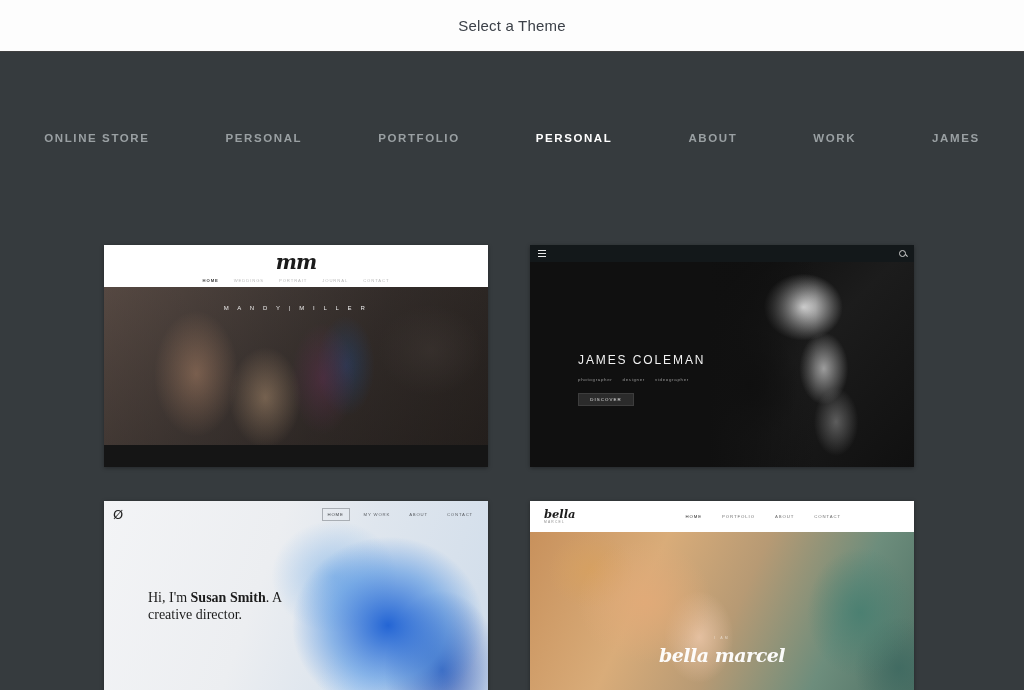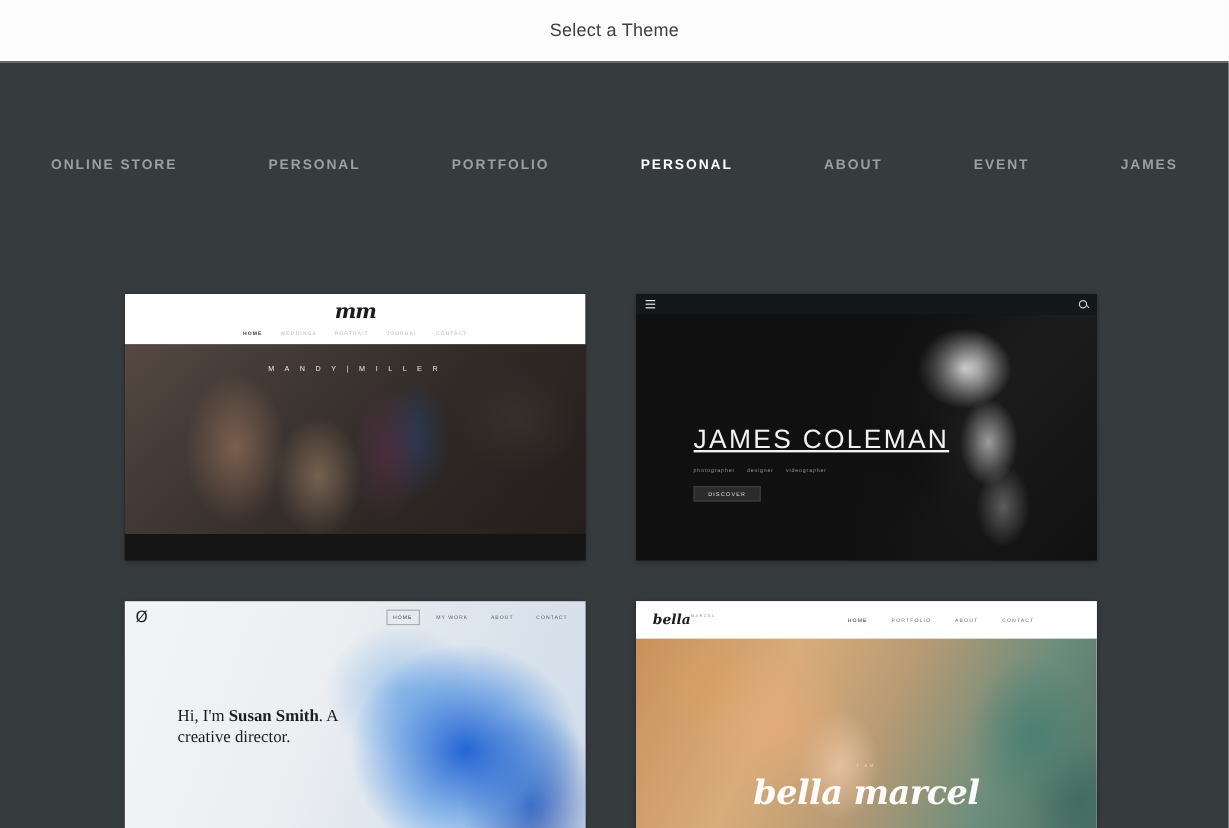--- a/index.html
+++ b/index.html
@@ -56,21 +56,21 @@
   }
 
   
   .c1-head {
     height: 42px; background: #ffffff;
     display: flex; flex-direction: column; align-items: center;
     justify-content: flex-start; padding-top: 7px;
   }
   .c1-logo {
     font-family: "DejaVu Serif", serif; font-style: italic;
-    font-size: 17px; color: #1b1b1b; font-weight: 700;
+    font-size: 20px; color: #1b1b1b; font-weight: 700;
     line-height: 1; letter-spacing: -1px;
   }
   .c1-nav {
     display: flex; gap: 15px; margin-top: 6px;
   }
   .c1-nav span {
     font-size: 4.2px; letter-spacing: .9px; color: #b9b9b9;
   }
   .c1-nav span.on { color: #3a3a3a; font-weight: 700; }
   .c1-hero {
@@ -130,22 +130,22 @@
       linear-gradient(135deg,#0c0c0c 0%,#1c1c1c 45%,#101010 100%);
   }
   .c2-photo::after {
     content:""; position:absolute; inset:0;
     background: linear-gradient(90deg, rgba(16,16,16,1) 0%, rgba(16,16,16,.72) 22%, rgba(16,16,16,0) 52%);
   }
   .c2-body {
     position: absolute; left: 48px; top: 108px; z-index: 5;
   }
   .c2-title {
-    font-size: 22px; letter-spacing: 1.9px; font-weight: 400;
-    color: #f2f2f2; white-space: nowrap; text-decoration: underline;
+    font-size: 12px; letter-spacing: 1.9px; font-weight: 400;
+    color: #f2f2f2; white-space: nowrap;
   }
   .c2-sub {
     margin-top: 10px; font-size: 4.4px; letter-spacing: .7px;
     color: #9a9a9a; display: flex; gap: 10px;
   }
   .c2-btn {
     margin-top: 11px; width: 56px; height: 13px;
     background: #2b2b2b; border: .5px solid #3d3d3d;
     display: flex; align-items: center; justify-content: center;
     font-size: 4.4px; letter-spacing: 1.1px; color: #e2e2e2;
@@ -183,21 +183,21 @@
   }
   .c3-copy b { font-weight: 700; }
 
   
   .c4 { background: #ffffff; }
   .c4-bar {
     height: 31px; background: #ffffff;
     display: flex; align-items: center; justify-content: flex-start;
     padding: 0 14px; position: relative; z-index: 4;
   }
-  .c4-logo { display: flex; flex-direction: row; line-height: 1; }
+  .c4-logo { display: flex; flex-direction: column; line-height: 1; }
   .c4-logo .scr {
     font-family: "DejaVu Serif", serif; font-style: italic;
     font-size: 11.5px; color: #1c1c1c; font-weight: 700;
   }
   .c4-logo .sub {
     font-size: 3.3px; letter-spacing: 1.2px; color: #8d8d8d; margin-top: 1px;
   }
   .c4-nav { display: flex; gap: 20px; margin-left: 110px; }
   .c4-nav span { font-size: 4.3px; letter-spacing: .9px; color: #6f6f6f; }
   .c4-nav span.on { color: #2a2a2a; }
@@ -213,21 +213,21 @@
   }
   .c4-iam {
     position: absolute; left: 0; right: 0; top: 104px; z-index: 3;
     text-align: center; font-size: 3.6px; letter-spacing: 2.2px;
     color: rgba(255,255,255,.55);
   }
   .c4-script {
     position: absolute; left: 0; right: 0; top: 112px; z-index: 3;
     text-align: center;
     font-family: "DejaVu Serif", serif; font-style: italic; font-weight: 700;
-    font-size: 28px; color: rgba(255,255,255,.96);
+    font-size: 19px; color: rgba(255,255,255,.96);
     letter-spacing: -.5px;
   }
   .c4-tag {
     position: absolute; left: 0; right: 0; top: 162px; z-index: 3;
     text-align: center; font-size: 3.5px; letter-spacing: 1.4px;
     color: rgba(255,255,255,.6); line-height: 1.9;
   }
 </style>
 </head>
 <body>
@@ -237,21 +237,21 @@
 </div>
 
 <div id="stage">
 
   <nav id="catnav">
     <span class="cat">ONLINE STORE</span>
     <span class="cat">PERSONAL</span>
     <span class="cat">PORTFOLIO</span>
     <span class="cat active">PERSONAL</span>
     <span class="cat">ABOUT</span>
-    <span class="cat">EVENT</span>
+    <span class="cat">WORK</span>
     <span class="cat">JAMES</span>
   </nav>
 
   <div id="grid">
 
     <div class="card c1">
       <div class="c1-head">
         <div class="c1-logo">mm</div>
         <div class="c1-nav">
           <span class="on">HOME</span>

